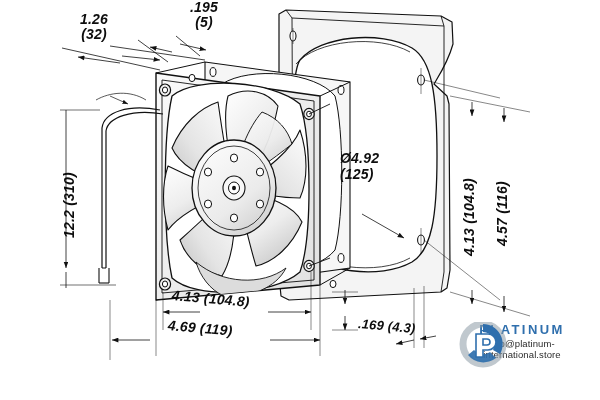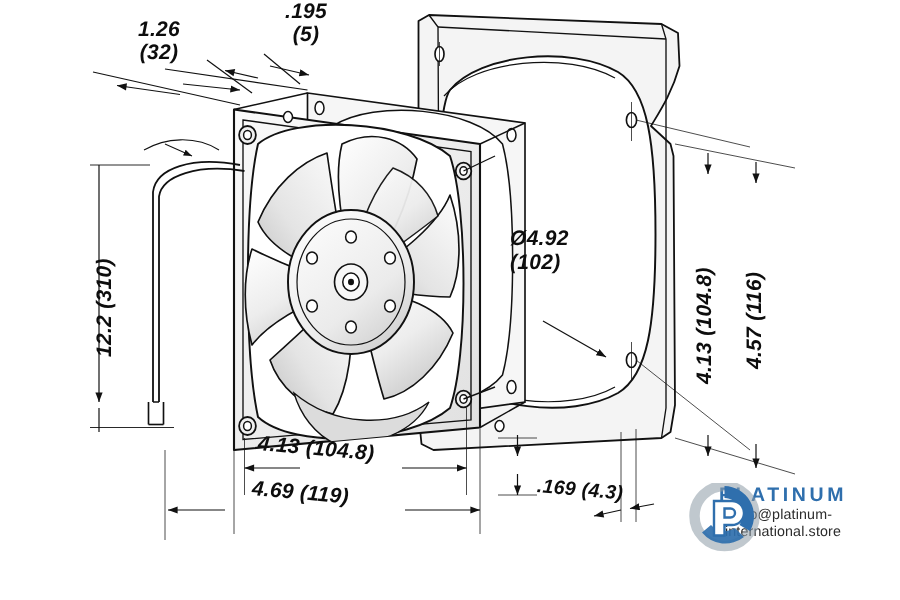--- a/index.html
+++ b/index.html
@@ -275,34 +275,34 @@
       <line x1="424" y1="240" x2="500" y2="308" stroke-width="0.5" opacity="0"></line>
       <line x1="424" y1="240" x2="500" y2="300" stroke-width="0.5"></line>
 
       <line x1="504" y1="122" x2="504" y2="108" marker-start="url(#arStart)"></line>
       <line x1="504" y1="296" x2="504" y2="312" marker-end="url(#ar)"></line>
       <line x1="450" y1="96" x2="530" y2="112" stroke-width="0.5"></line>
       <line x1="450" y1="292" x2="530" y2="316" stroke-width="0.5"></line>
     </g>
   </svg>
 
-  <div class="dimtext" style="left:92px;top:12px;text-align:center;">1.26
+  <div class="dimtext" style="left:80px;top:12px;text-align:center;">1.26
 (32)</div>
 
   <div class="dimtext" style="left:190px;top:0;text-align:center;">.195
 (5)</div>
 
   <div class="dimtext rot" style="left:62px;top:238px;transform:rotate(-90deg);">12.2 (310)</div>
 
   <div class="dimtext" style="left:172px;top:288px;transform:rotate(5deg);transform-origin:left center;">4.13 (104.8)</div>
 
   <div class="dimtext" style="left:168px;top:318px;transform:rotate(5deg);transform-origin:left center;">4.69 (119)</div>
 
   <div class="dimtext" style="left:340px;top:150px;text-align:left;line-height:1.15;">Ø4.92
-(102)</div>
+(125)</div>
 
   <div class="dimtext small" style="left:358px;top:317px;transform:rotate(5deg);transform-origin:left center;">.169 (4.3)</div>
 
   <div class="dimtext rot" style="left:462px;top:256px;transform:rotate(-90deg);">4.13 (104.8)</div>
 
   <div class="dimtext rot" style="left:495px;top:246px;transform:rotate(-90deg);">4.57 (116)</div>
 
   <div class="wm" style="left:452px;top:322px;width:140px;">
     <svg width="62" height="46" viewBox="0 0 62 46" style="display:block;margin:0 auto;">
       <circle cx="31" cy="22" r="20" fill="none" stroke="#8d9aa5" stroke-width="7" opacity=".55"></circle>

